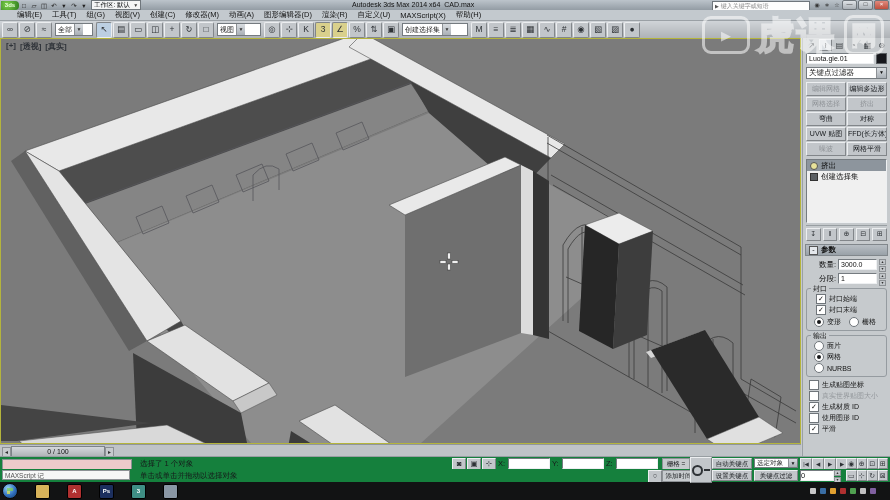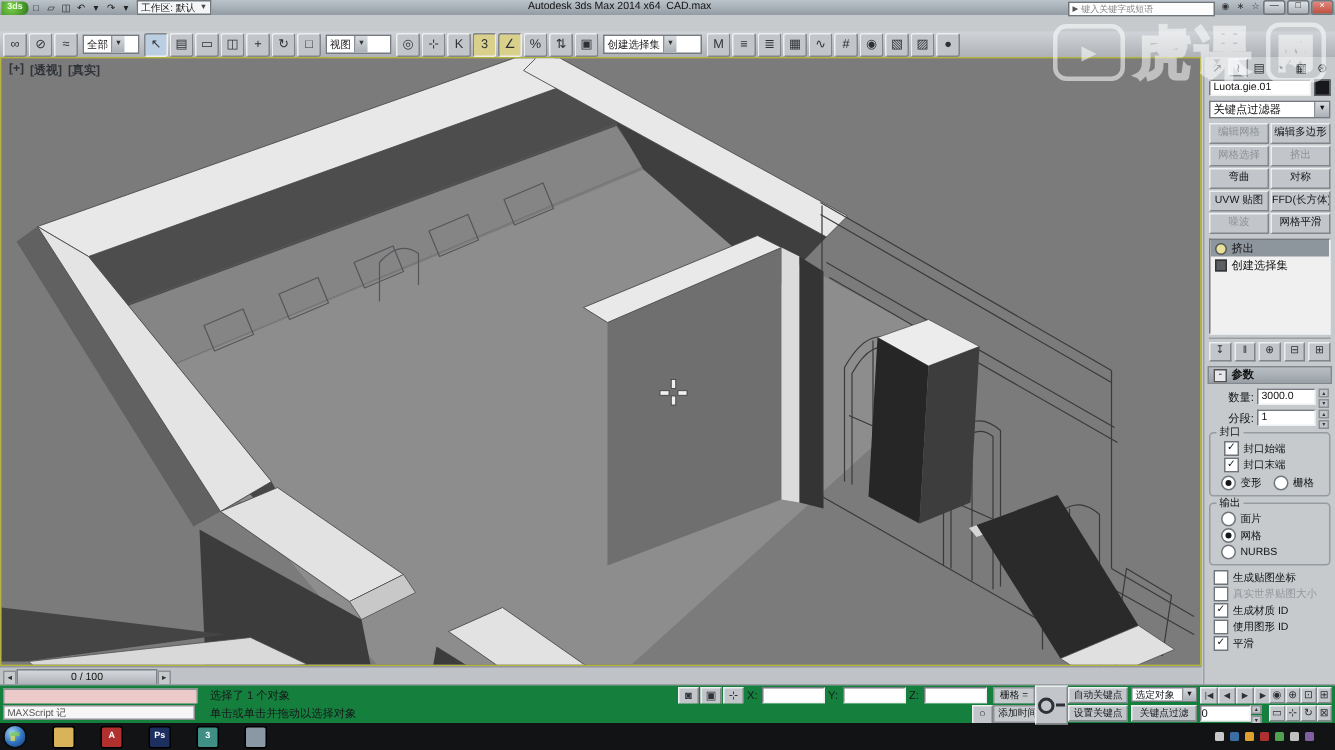--- a/index.html
+++ b/index.html
@@ -190,20 +190,34 @@
         <div class="tb-mini">☆</div>
       </div>
     <div class="tb-mini" style="position:absolute;left:844px;top:1px;"><span>?</span>▾</div>
     <div id="win-btns" style="position:absolute;right:1px;top:0;display:flex;">
         <div class="winbtn">—</div>
         <div class="winbtn">□</div>
         <div class="winbtn close">×</div>
       </div>
   </div>
 
+  <div class="menubar" id="menubar">
+      <div class="menu-item">编辑(E)</div>
+      <div class="menu-item">工具(T)</div>
+      <div class="menu-item">组(G)</div>
+      <div class="menu-item">视图(V)</div>
+      <div class="menu-item">创建(C)</div>
+      <div class="menu-item">修改器(M)</div>
+      <div class="menu-item">动画(A)</div>
+      <div class="menu-item">图形编辑器(D)</div>
+      <div class="menu-item">渲染(R)</div>
+      <div class="menu-item">自定义(U)</div>
+      <div class="menu-item">MAXScript(X)</div>
+      <div class="menu-item">帮助(H)</div>
+    </div>
 
   <div class="toolbar" id="toolbar">
       <div class="tb-icon">∞</div>
       <div class="tb-icon">⊘</div>
       <div class="tb-icon">≈</div>
       <div class="tb-dd" style="width: 34px;">
         <span>全部</span>
         <span class="dd-arrow">▼</span>
       </div>
       <div class="tb-icon pressed">↖</div>

